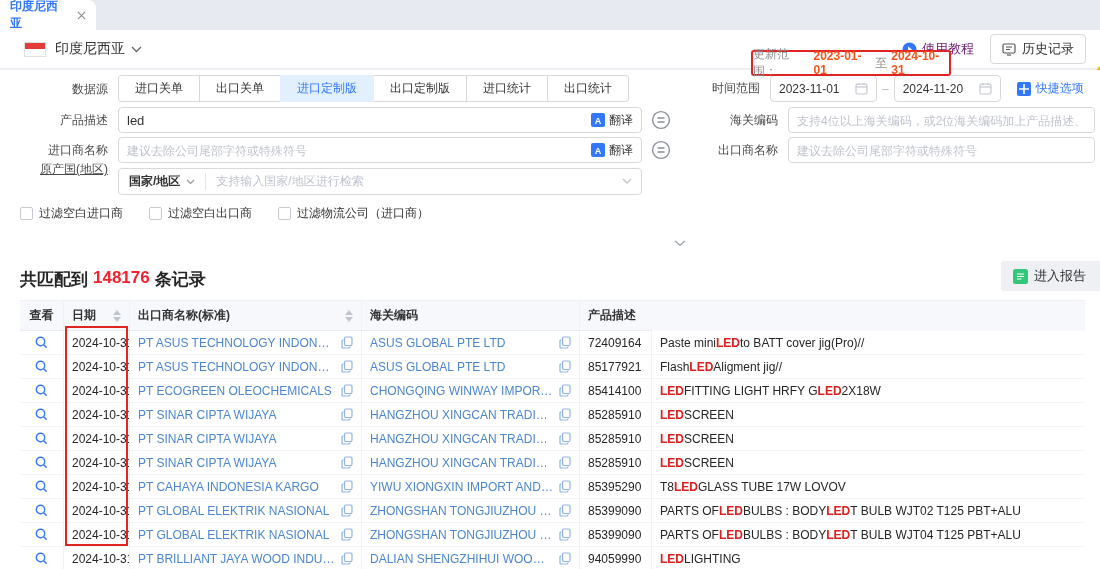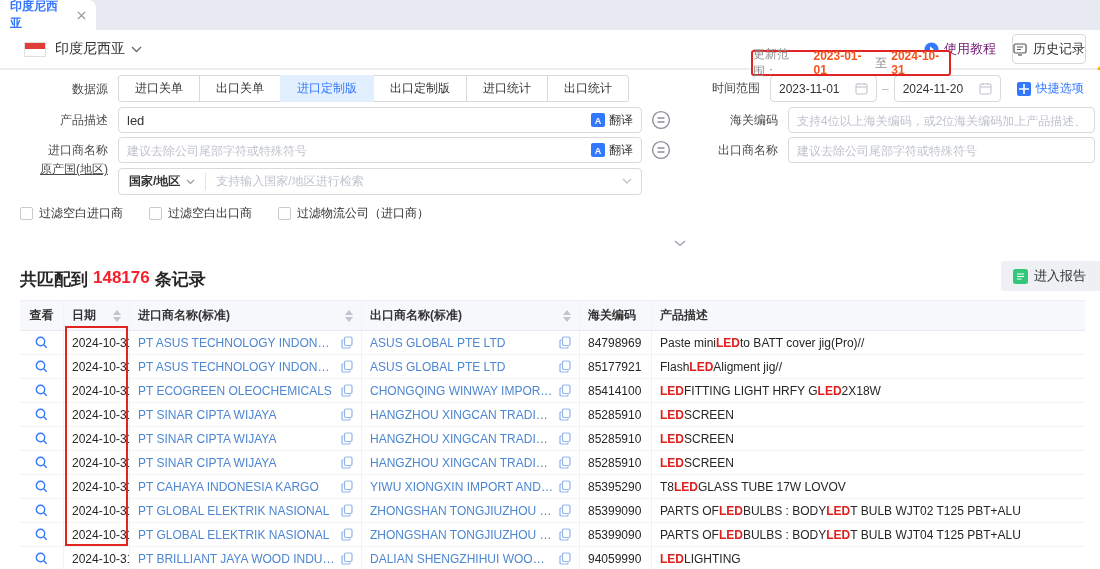--- a/index.html
+++ b/index.html
@@ -16,21 +16,21 @@
   .tab-title { color:#3377ff; font-weight:bold; font-size:12px; }
   .tab-close { cursor:pointer; display:flex; align-items:center; }
 
   
   .toolbar { position:absolute; top:30px; left:0; right:0; height:39px; background:#fff; border-bottom:1px solid #ecedf1; display:flex; align-items:center; padding:0 14px 0 24px; }
   .flag { width:22px; height:15px; border:1px solid #e0e0e0; display:flex; flex-direction:column; margin-right:9px; }
   .flag .top { flex:1; background:#e23c39; } .flag .bot { flex:1; background:#fff; }
   .country-name { font-size:14px; color:#333; margin-right:6px; }
   .toolbar-right { margin-left:auto; display:flex; align-items:center; gap:16px; }
   .tutorial-link { display:flex; align-items:center; gap:5px; color:#701a75; font-size:13px; cursor:pointer; }
-  .history-btn { display:flex; align-items:center; gap:6px; border:1px solid #d9d9d9; border-radius:4px; background:#fff; padding:5px 0; font-size:13px; color:#333; cursor:pointer; }
+  .history-btn { display:flex; align-items:center; gap:6px; border:1px solid #d9d9d9; border-radius:4px; background:#fff; padding:5px 11px; font-size:13px; color:#333; cursor:pointer; }
   .edge-star { position:absolute; right:-9px; top:36px; }
 
   
   .update-box { position:absolute; left:751px; top:50px; width:200px; height:26px; border:2px solid #e02424; border-radius:3px; background:#fff; display:flex; align-items:center; justify-content:center; gap:4px; z-index:20; font-size:12px; }
   .update-label { color:#8c8c8c; }
   .update-date { color:#f5541c; font-weight:bold; }
   .update-to { color:#8c8c8c; }
 
   
   .form-panel { position:absolute; top:70px; left:0; right:0; height:195px; background:#fff; }
@@ -284,27 +284,20 @@
         <path d="M4 5h7M4 7.5h7M4 10h4.5" stroke="#fff" stroke-width="1.2"></path>
       </svg>
     <span>进入报告</span>
   </div>
 
   <div class="table">
     <div class="trow thead">
       <div class="tcell center">查看</div>
       <div class="tcell">
         <span>日期</span>
-        <span class="sort-caret">
-            <span class="caret-up"></span>
-            <span class="caret-dn"></span>
-          </span>
-      </div>
-      <div class="tcell">
-        <span>进口商名称(标准)</span>
         <span class="sort-caret">
             <span class="caret-up"></span>
             <span class="caret-dn"></span>
           </span>
       </div>
       <div class="tcell">
         <span>出口商名称(标准)</span>
         <span class="sort-caret">
             <span class="caret-up"></span>
             <span class="caret-dn"></span>
@@ -329,21 +322,21 @@
               <path d="M2.5 4H2a1 1 0 0 0-1 1v6a1 1 0 0 0 1 1h6a1 1 0 0 0 1-1v-.5" fill="none" stroke="#8fb3e8" stroke-width="1.2"></path>
             </svg>
           </div>
           <div class="tcell">
             <span class="link">ASUS GLOBAL PTE LTD</span>
             <svg width="12" height="13" viewBox="0 0 12 13" class="copy-ic">
               <rect x="3.5" y="1" width="7.5" height="8.5" rx="1.5" fill="none" stroke="#8fb3e8" stroke-width="1.2"></rect>
               <path d="M2.5 4H2a1 1 0 0 0-1 1v6a1 1 0 0 0 1 1h6a1 1 0 0 0 1-1v-.5" fill="none" stroke="#8fb3e8" stroke-width="1.2"></path>
             </svg>
           </div>
-          <div class="tcell">84798969</div>
+          <div class="tcell">72409164</div>
           <div class="tcell desc-cell">
             <span>Paste mini</span>
             <span class="hl">LED</span>
             <span> to BATT cover jig(Pro)//</span>
           </div>
         </div>
         <div class="trow">
           <div class="tcell center">
             <svg width="13" height="13" viewBox="0 0 13 13">
               <circle cx="5.5" cy="5.5" r="4.2" fill="none" stroke="#3377ff" stroke-width="1.4"></circle>

